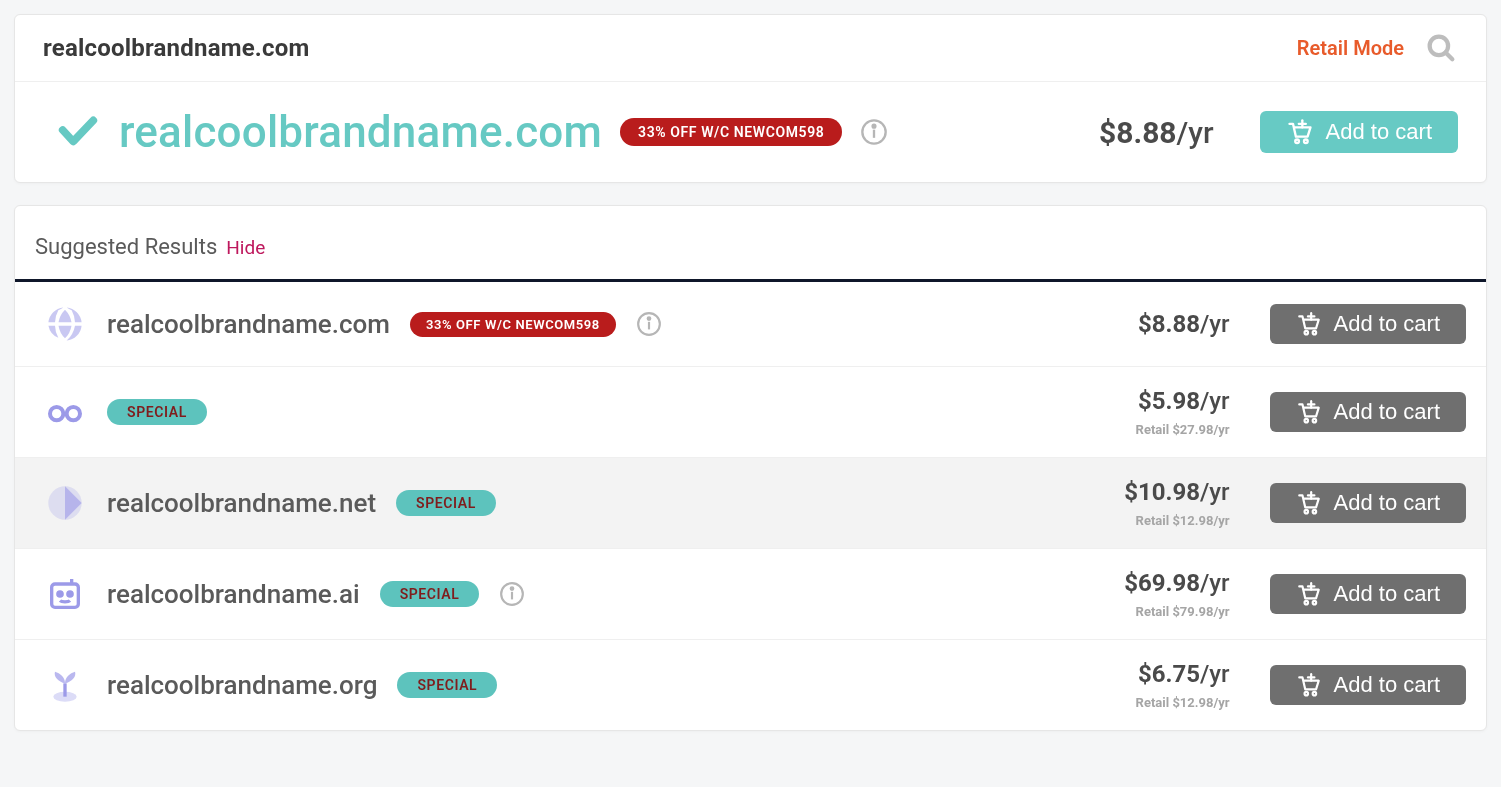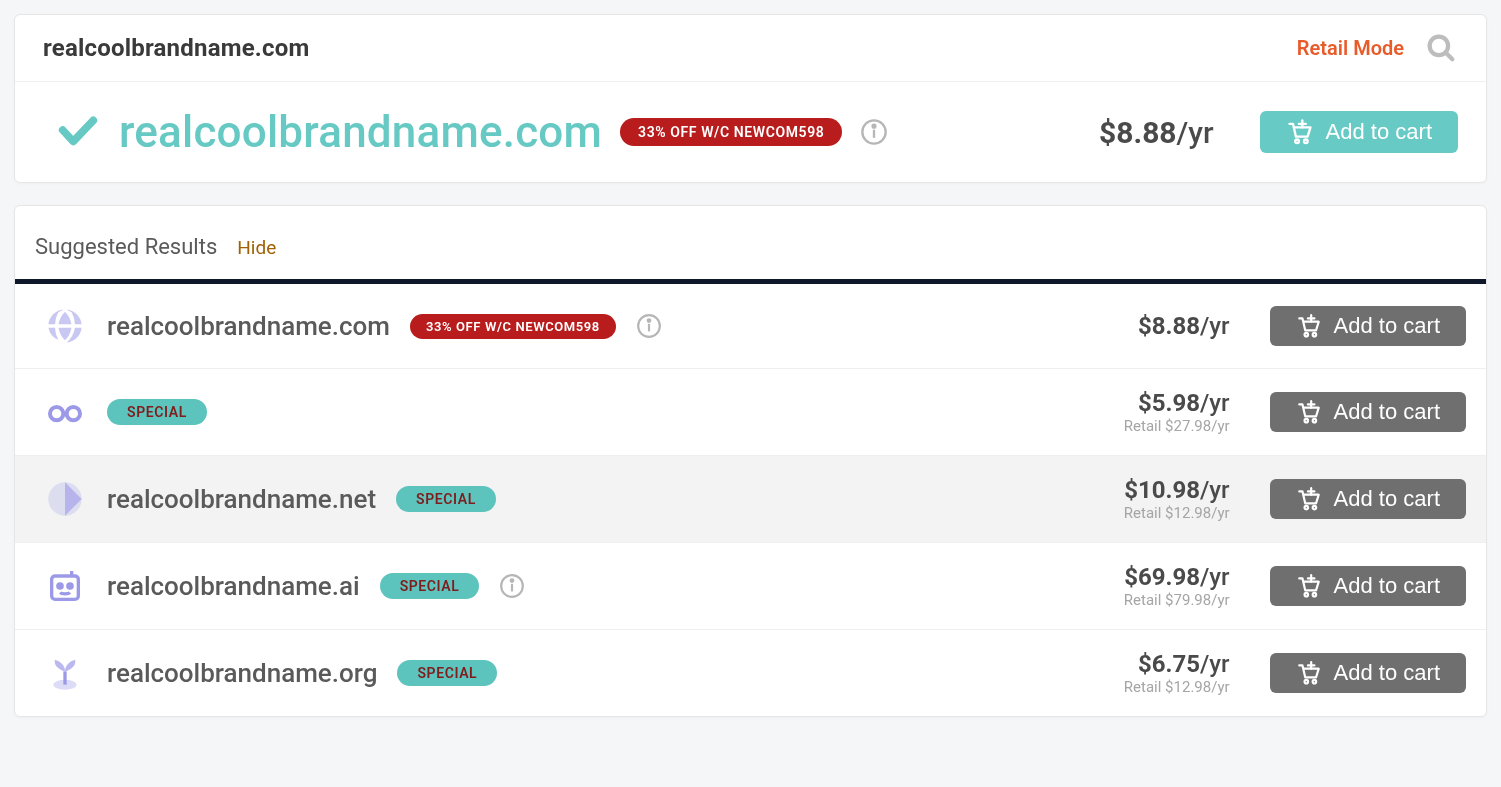--- a/index.html
+++ b/index.html
@@ -25,34 +25,34 @@
   .featured-price { margin-left: auto; margin-right: 28px; font-size: 30px; font-weight: 700; color: #4a4a4a; white-space: nowrap; }
   .featured-price .per { font-weight: 500; }
 
   
   .btn-add { display: inline-flex; align-items: center; justify-content: center; gap: 12px; color: #fff; font-size: 22px; font-weight: 500; border: none; border-radius: 6px; padding: 7px 26px; cursor: pointer; white-space: nowrap; }
   .btn-add.teal { background: #67cac4; }
   .btn-add.grey { background: #6f6f6f; }
   .btn-add svg { flex-shrink: 0; }
 
   
-  .suggested-header { display: flex; align-items: baseline; gap: 20px; padding: 28px 20px 20px 20px; border-bottom: 5px solid #0f172a; }
+  .suggested-header { display: flex; align-items: baseline; gap: 9px; padding: 28px 20px 20px 20px; border-bottom: 3px solid #0f172a; }
   .suggested-title { font-size: 22px; color: #5a5a5a; font-weight: 400; }
-  .hide-link { color: #a16207; font-size: 19px; cursor: pointer; }
+  .hide-link { color: #be185d; font-size: 19px; cursor: pointer; }
 
   
   .row { display: flex; align-items: center; padding: 20px 20px 20px 28px; border-bottom: 1px solid #efefef; gap: 20px; }
   .row.highlight { background: #f3f3f3; }
   .row:last-child { border-bottom: none; justify-content: center; }
   .tld-icon { width: 44px; height: 44px; display:flex; align-items:center; justify-content:center; color:#9c9ae8; flex-shrink:0; }
   .row-domain { font-size: 26px; font-weight: 500; color: #5a5a5a; }
   .row-price-block { margin-left: auto; text-align: right; margin-right: 20px; white-space: nowrap; }
   .row-price { font-size: 24px; font-weight: 700; color: #4a4a4a; }
   .row-price .per { font-weight: 500; }
-  .row-retail { font-size: 15px; color: #a5a5a5; margin-top: 0; }
+  .row-retail { font-size: 13px; color: #a5a5a5; margin-top: 7px; font-weight: bold; }
 </style>
 </head>
 <body>
 
 <div class="page">
 
   <div class="card">
     <div class="search-bar">
       <div class="search-term">realcoolbrandname.com</div>
       <div class="beast-mode">Retail Mode</div>

